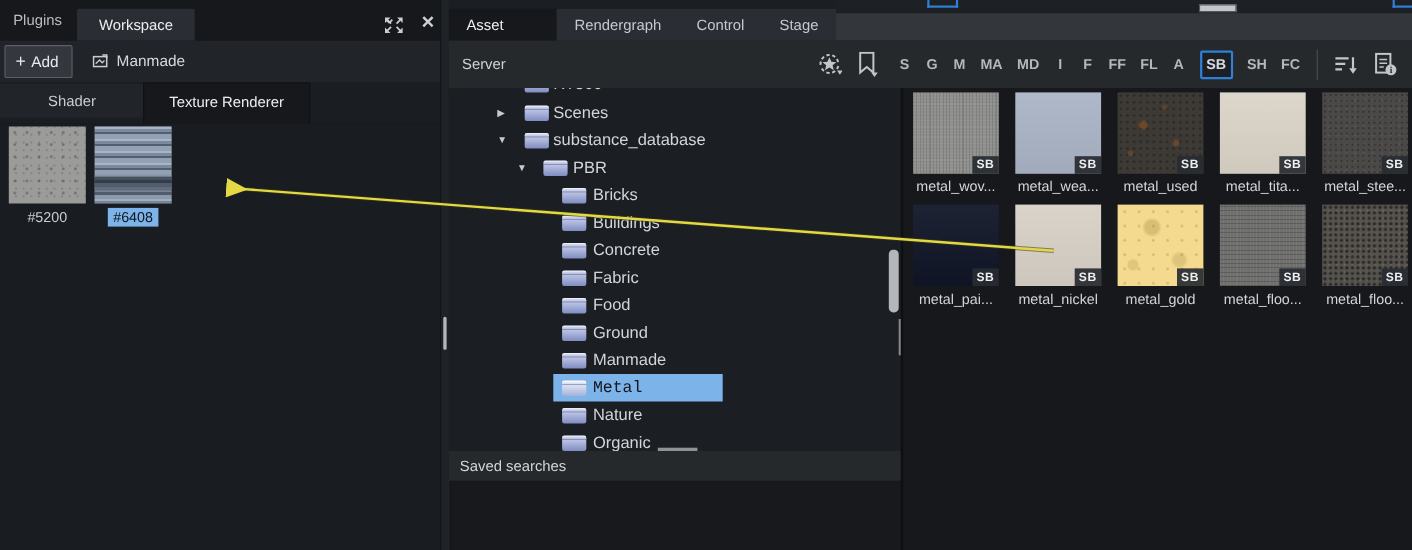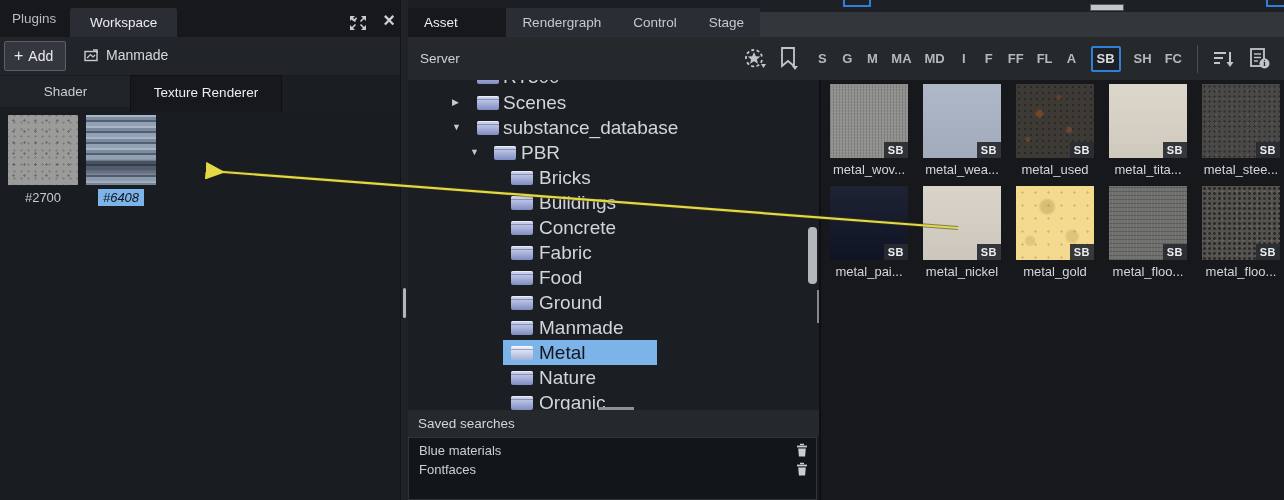--- a/index.html
+++ b/index.html
@@ -59,21 +59,21 @@
   
   #tree{left:408px;top:80px;width:411px;height:330px;background:#1b1e22;overflow:hidden;}
   .tree-row{position:absolute;left:0;width:400px;height:25px;}
   .expander{position:absolute;top:0;font-size:9px;line-height:25px;color:#c6c9ce;}
   .folder{position:absolute;top:6px;width:22px;height:14px;border-radius:2px;
           background:linear-gradient(180deg,#d3d9f0 0%,#aeb7dd 45%,#7f8cc0 100%);
           box-shadow:inset 0 1px 0 rgba(255,255,255,.55);}
   .folder::before{content:'';position:absolute;top:3px;left:0;width:22px;height:1px;background:rgba(70,80,120,.45);}
   .folder.folder-sel{background:linear-gradient(180deg,#f0f3fb 0%,#ccd4ec 50%,#a4b0d8 100%);}
   .sel-box{position:absolute;top:0;width:154px;height:25px;}
-  .tree-label{position:absolute;font-size:19px;line-height:25px;color:#d2d5d9;white-space:nowrap;text-align:center;}
+  .tree-label{position:absolute;font-size:15px;line-height:25px;color:#d2d5d9;white-space:nowrap;text-align:center;}
   .tree-label.lab-sel{color:#14171c;}
   #tree-scrollthumb{left:808px;top:227px;width:9px;height:57px;background:#b3b6bb;border-radius:4px;}
   #tree-bottom-handle{left:598px;top:407px;width:36px;height:3px;background:#8e9196;}
 
   
   #saved-header{left:408px;top:410px;width:411px;height:27px;background:#26292b;}
   #saved-title{left:10px;top:0;line-height:27px;font-size:13.5px;color:#d2d5d9;}
   #saved-list{left:408px;top:437px;width:409px;height:63px;background:#121519;border:1px solid #303338;box-sizing:border-box;padding-top:3px;}
   .saved-row{position:relative;height:19px;}
   .saved-label{position:absolute;left:10px;top:0;line-height:19px;font-size:13px;color:#ccd0d4;}
@@ -146,23 +146,23 @@
     </div>
   </div>
 
   <div id="left-subtabs" class="abs">
     <div id="subtab-shader" class="abs">Shader</div>
     <div id="subtab-texrender" class="abs">Texture Renderer</div>
   </div>
 
   <div id="left-content" class="abs">
       <div class="tex-img pat-concrete" style="left: 8px; background-color: rgb(155, 155, 153);"></div>
-      <div class="tex-label" style="left: 8px;"><span class="tex-id">#2700</span></div>
+      <div class="tex-label" style="left: 8px;"><span class="tex-id">#5200</span></div>
       <div class="tex-img pat-striped-metal" style="left: 86px; background-color: rgb(141, 156, 176);"></div>
-      <div class="tex-label" style="left: 86px; font-style: italic;"><span class="tex-id sel" style="background: rgb(124, 179, 232);">#6408</span></div>
+      <div class="tex-label" style="left: 86px;"><span class="tex-id sel" style="background: rgb(124, 179, 232);">#6408</span></div>
     </div>
 
   <div id="vsplit1" class="abs"></div>
   <div id="vsplit1-handle" class="abs"></div>
 
   <div id="top-band-mid" class="abs"></div>
   <div id="top-band-right" class="abs"></div>
   <div id="top-right-area" class="abs"></div>
   <div id="top-handle" class="abs"></div>
   <div id="blue-tab-frag" class="abs" style="border-color: rgb(47, 128, 216);"></div>
@@ -278,60 +278,38 @@
         <div class="folder" style="left: 103px;"></div>
         <span class="tree-label" style="left: 131px;">Ground</span>
       </div>
       <div class="tree-row" style="top: 235px;">
         <div class="folder" style="left: 103px;"></div>
         <span class="tree-label" style="left: 131px;">Manmade</span>
       </div>
       <div class="tree-row" style="top: 260px;">
         <div class="sel-box" style="left: 95px; background: rgb(124, 179, 232);"></div>
         <div class="folder folder-sel" style="left: 103px;"></div>
-        <span class="tree-label lab-sel" style="left: 131px;">Metal</span>
+        <span class="tree-label lab-sel" style="left: 131px; font-family: Liberation Mono, monospace;">Metal</span>
       </div>
       <div class="tree-row" style="top: 285px;">
         <div class="folder" style="left: 103px;"></div>
         <span class="tree-label" style="left: 131px;">Nature</span>
       </div>
       <div class="tree-row" style="top: 310px;">
         <div class="folder" style="left: 103px;"></div>
         <span class="tree-label" style="left: 131px;">Organic</span>
       </div>
     </div>
   <div id="tree-scrollthumb" class="abs"></div>
   <div id="tree-bottom-handle" class="abs"></div>
   <div id="vsplit2-handle" class="abs"></div>
 
   <div id="saved-header" class="abs">
     <div id="saved-title" class="abs">Saved searches</div>
   </div>
-  <div id="saved-list" class="abs">
-      <div class="saved-row">
-        <span class="saved-label">Blue materials</span>
-        <span class="trash">
-          <svg width="12" height="14" viewBox="0 0 12 14">
-            <path d="M4 1.5 L8 1.5" stroke="#c9ccd1" stroke-width="1.5"></path>
-            <rect x="1" y="2.6" width="10" height="1.8" fill="#c9ccd1"></rect>
-            <path d="M2.2 5.5 h7.6 l-0.7 8 h-6.2 z" fill="#c9ccd1"></path>
-          </svg>
-        </span>
-      </div>
-      <div class="saved-row">
-        <span class="saved-label">Fontfaces</span>
-        <span class="trash">
-          <svg width="12" height="14" viewBox="0 0 12 14">
-            <path d="M4 1.5 L8 1.5" stroke="#c9ccd1" stroke-width="1.5"></path>
-            <rect x="1" y="2.6" width="10" height="1.8" fill="#c9ccd1"></rect>
-            <path d="M2.2 5.5 h7.6 l-0.7 8 h-6.2 z" fill="#c9ccd1"></path>
-          </svg>
-        </span>
-      </div>
-    </div>
 
   <div id="right-panel" class="abs">
     <div id="asset-grid">
         <div class="card">
           <div class="a-img pat-woven" style="background-color: rgb(143, 143, 141);">
             <span class="sb-badge">SB</span>
           </div>
           <div class="a-label">metal_wov...</div>
         </div>
         <div class="card">

